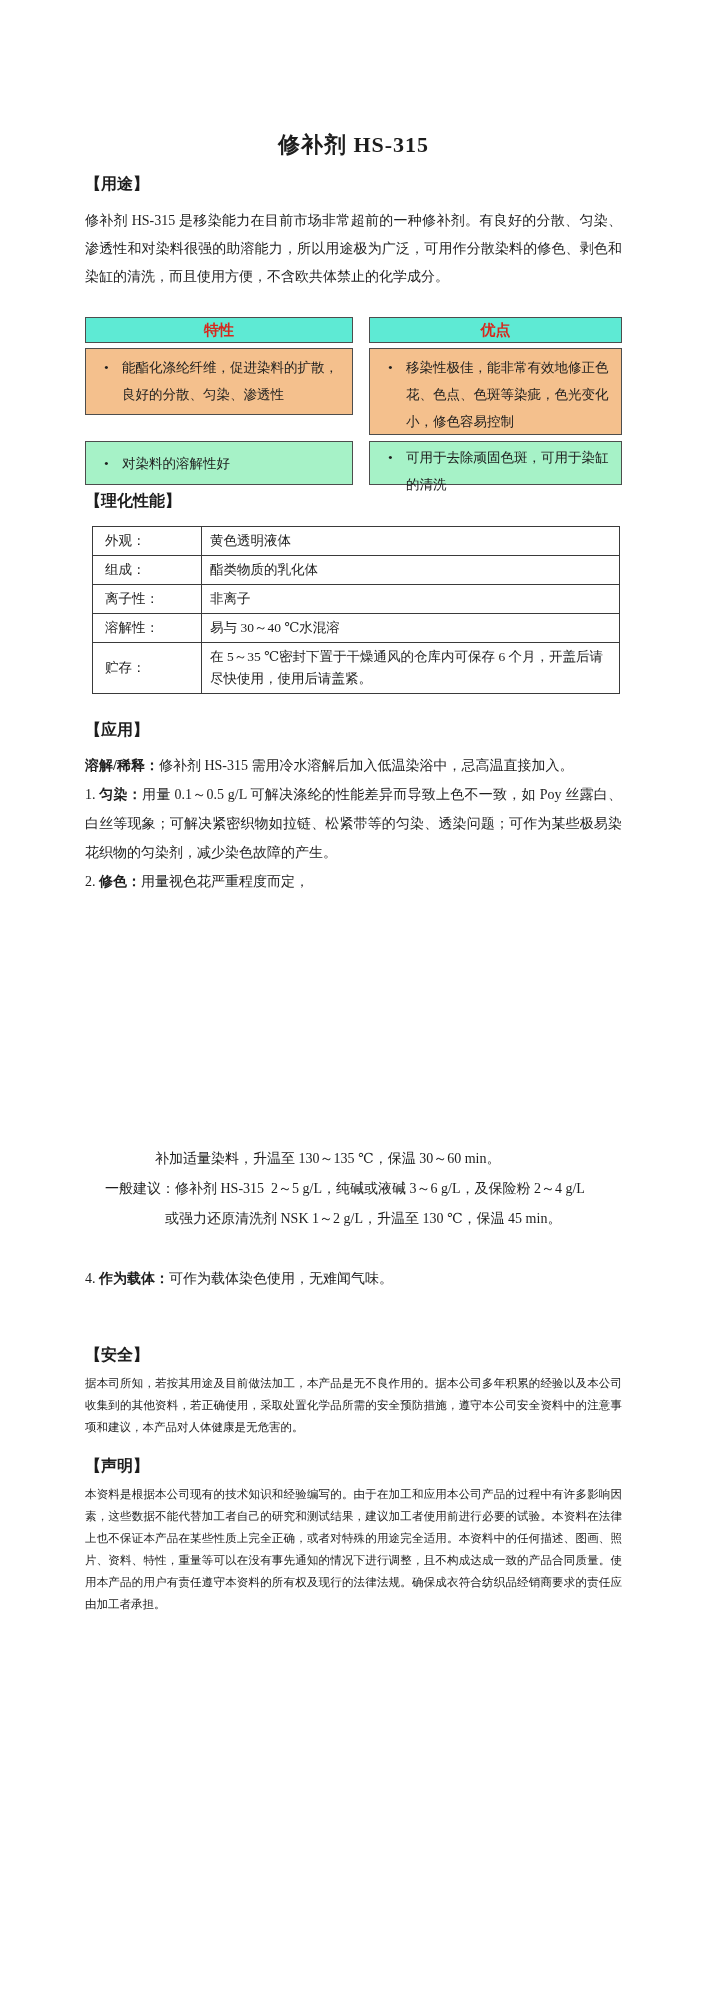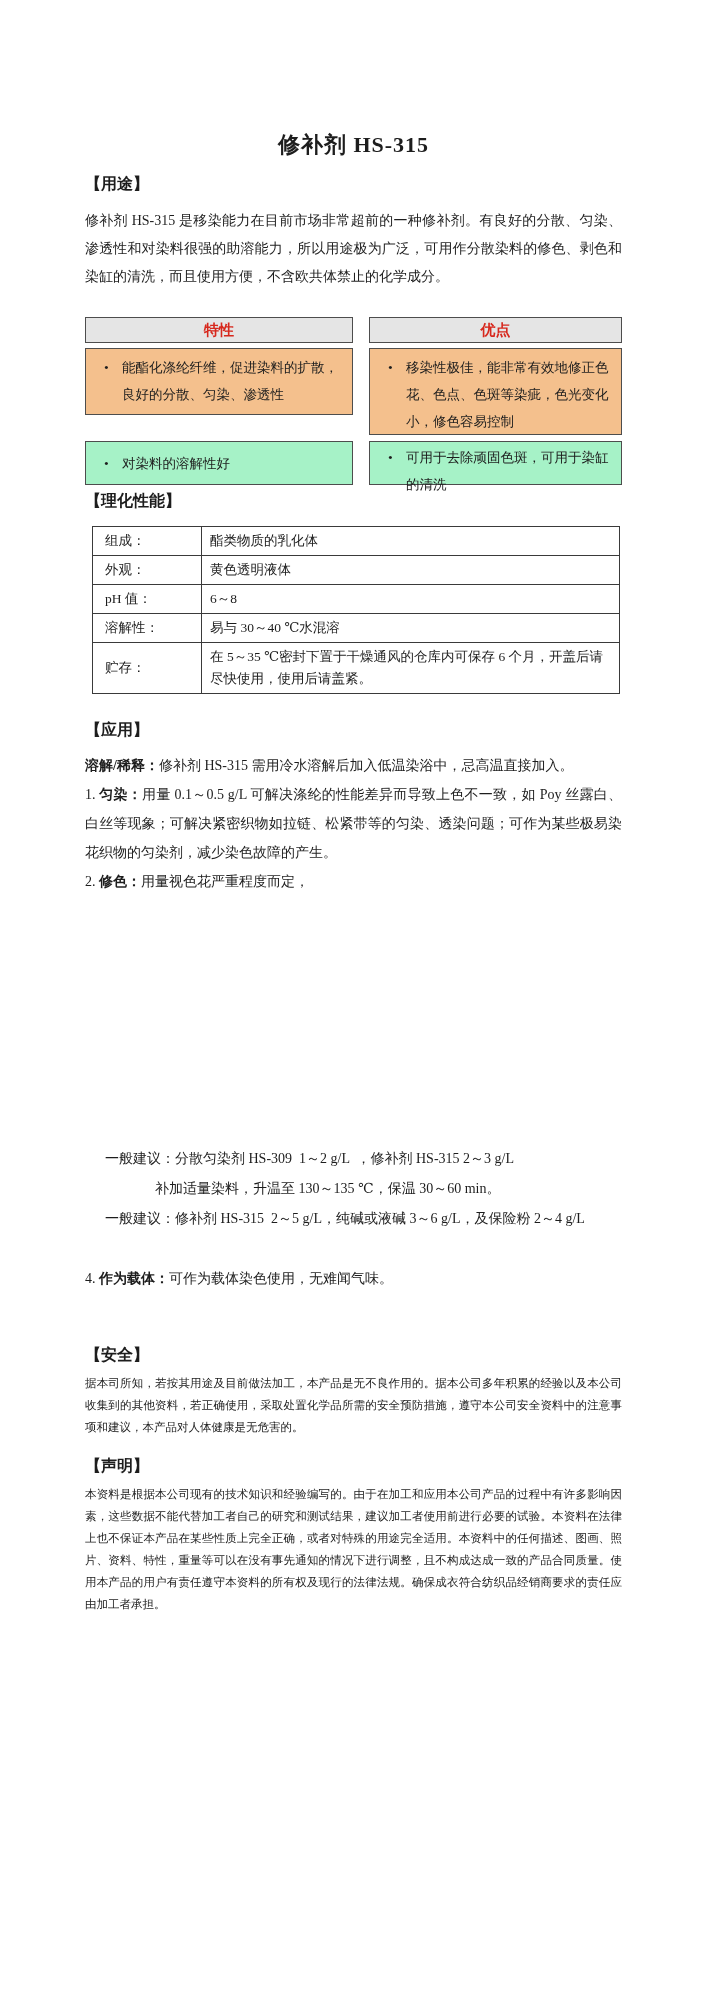--- a/index.html
+++ b/index.html
@@ -39,21 +39,21 @@
   .fa-col-right{width:253px;}
   .fa-cell{
     box-sizing:border-box;
     border:1px solid #4d4d4d;
     font-size:13.5px;
     line-height:27px;
   }
   .fa-head{
     height:26px;
     margin-bottom:5px;
-    background:#e5e5e5;
+    background:#5eead4;
     color:#d7281d;
     font-weight:bold;
     font-size:15px;
     display:flex;align-items:center;justify-content:center;
   }
   .fa-row1{height:67px;margin-bottom:6px;background:#f4c08d;padding:5px 10px 0 18px;}
   .fa-row2{height:44px;background:#a6f2c7;padding:0 10px 0 18px;display:flex;align-items:center;}
   .fa-row1.right{height:87px;}
   .fa-row2.right{align-items:flex-start;padding-top:2px;}
   .fa-col-left .fa-row1{height:67px;}
@@ -144,30 +144,30 @@
           </div>
         </div>
       </div>
     </div>
 
     <div class="sec-heading" style="margin-top:6px;">【理化性能】</div>
 
     <table class="props-table">
       <tbody>
         <tr>
+          <td class="props-label">外观：</td>
+          <td>黄色透明液体</td>
+        </tr>
+        <tr>
           <td class="props-label">组成：</td>
           <td>酯类物质的乳化体</td>
         </tr>
         <tr>
-          <td class="props-label">外观：</td>
-          <td>黄色透明液体</td>
-        </tr>
-        <tr>
-          <td class="props-label">pH 值：</td>
-          <td>6～8</td>
+          <td class="props-label">离子性：</td>
+          <td>非离子</td>
         </tr>
         <tr>
           <td class="props-label">溶解性：</td>
           <td>易与 30～40 ℃水混溶</td>
         </tr>
         <tr>
           <td class="props-label">贮存：</td>
           <td>在 5～35 ℃密封下置于干燥通风的仓库内可保存 6 个月，开盖后请尽快使用，使用后请盖紧。</td>
         </tr>
       </tbody>
@@ -184,25 +184,25 @@
       <span class="bold">匀染：</span><span>用量 0.1～0.5 g/L 可解决涤纶的性能差异而导致上色不一致，如 Poy 丝露白、白丝等现象；可解决紧密织物如拉链、松紧带等的匀染、透染问题；可作为某些极易染花织物的匀染剂，减少染色故障的产生。</span>
     </div>
 
     <div class="app-par">
       <span>2.</span>
       <span class="bold">修色：</span><span>用量视色花严重程度而定，</span>
     </div>
 
     <div class="gap-big"></div>
 
-    <div class="app-line indent-20">一般建议：分散匀染剂 HS-309  1～2 g/L  ，修补剂 HS-315 2～3 g/L</div>
     <div class="app-line indent-70">补加适量染料，升温至 130～135 ℃，保温 30～60 min。</div>
 
 
     <div class="app-line indent-20">一般建议：修补剂 HS-315  2～5 g/L，纯碱或液碱 3～6 g/L，及保险粉 2～4 g/L</div>
+    <div class="app-line indent-80">或强力还原清洗剂 NSK 1～2 g/L，升温至 130 ℃，保温 45 min。</div>
 
     <div class="gap-30"></div>
 
     <div class="app-par">
       <span>4.</span>
       <span class="bold">作为载体：</span><span>可作为载体染色使用，无难闻气味。</span>
     </div>
 
     <div class="gap-28"></div>
 

